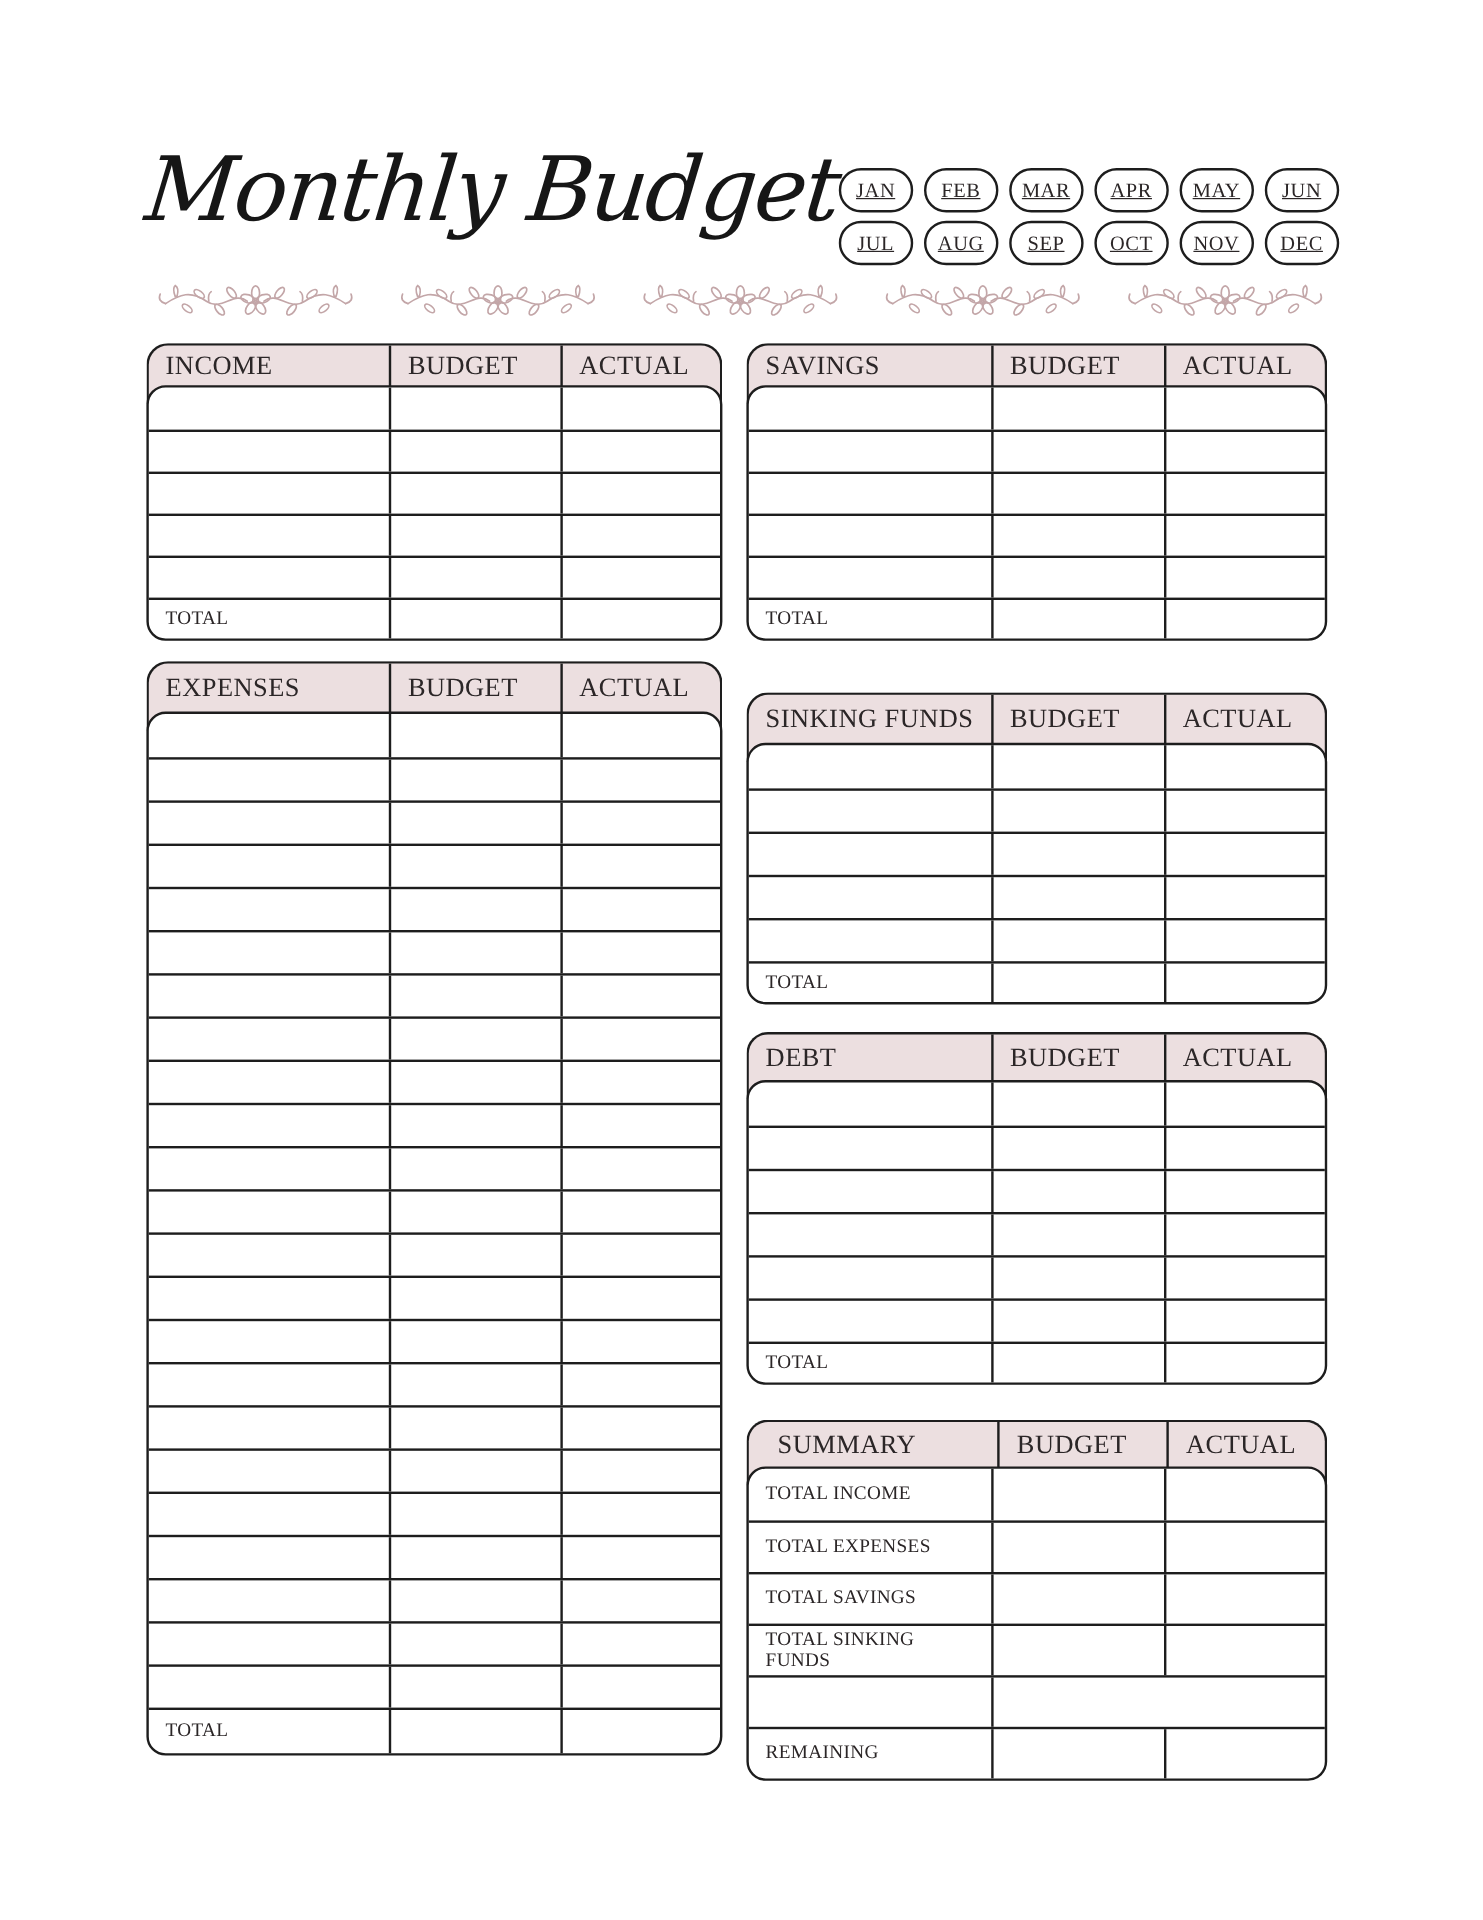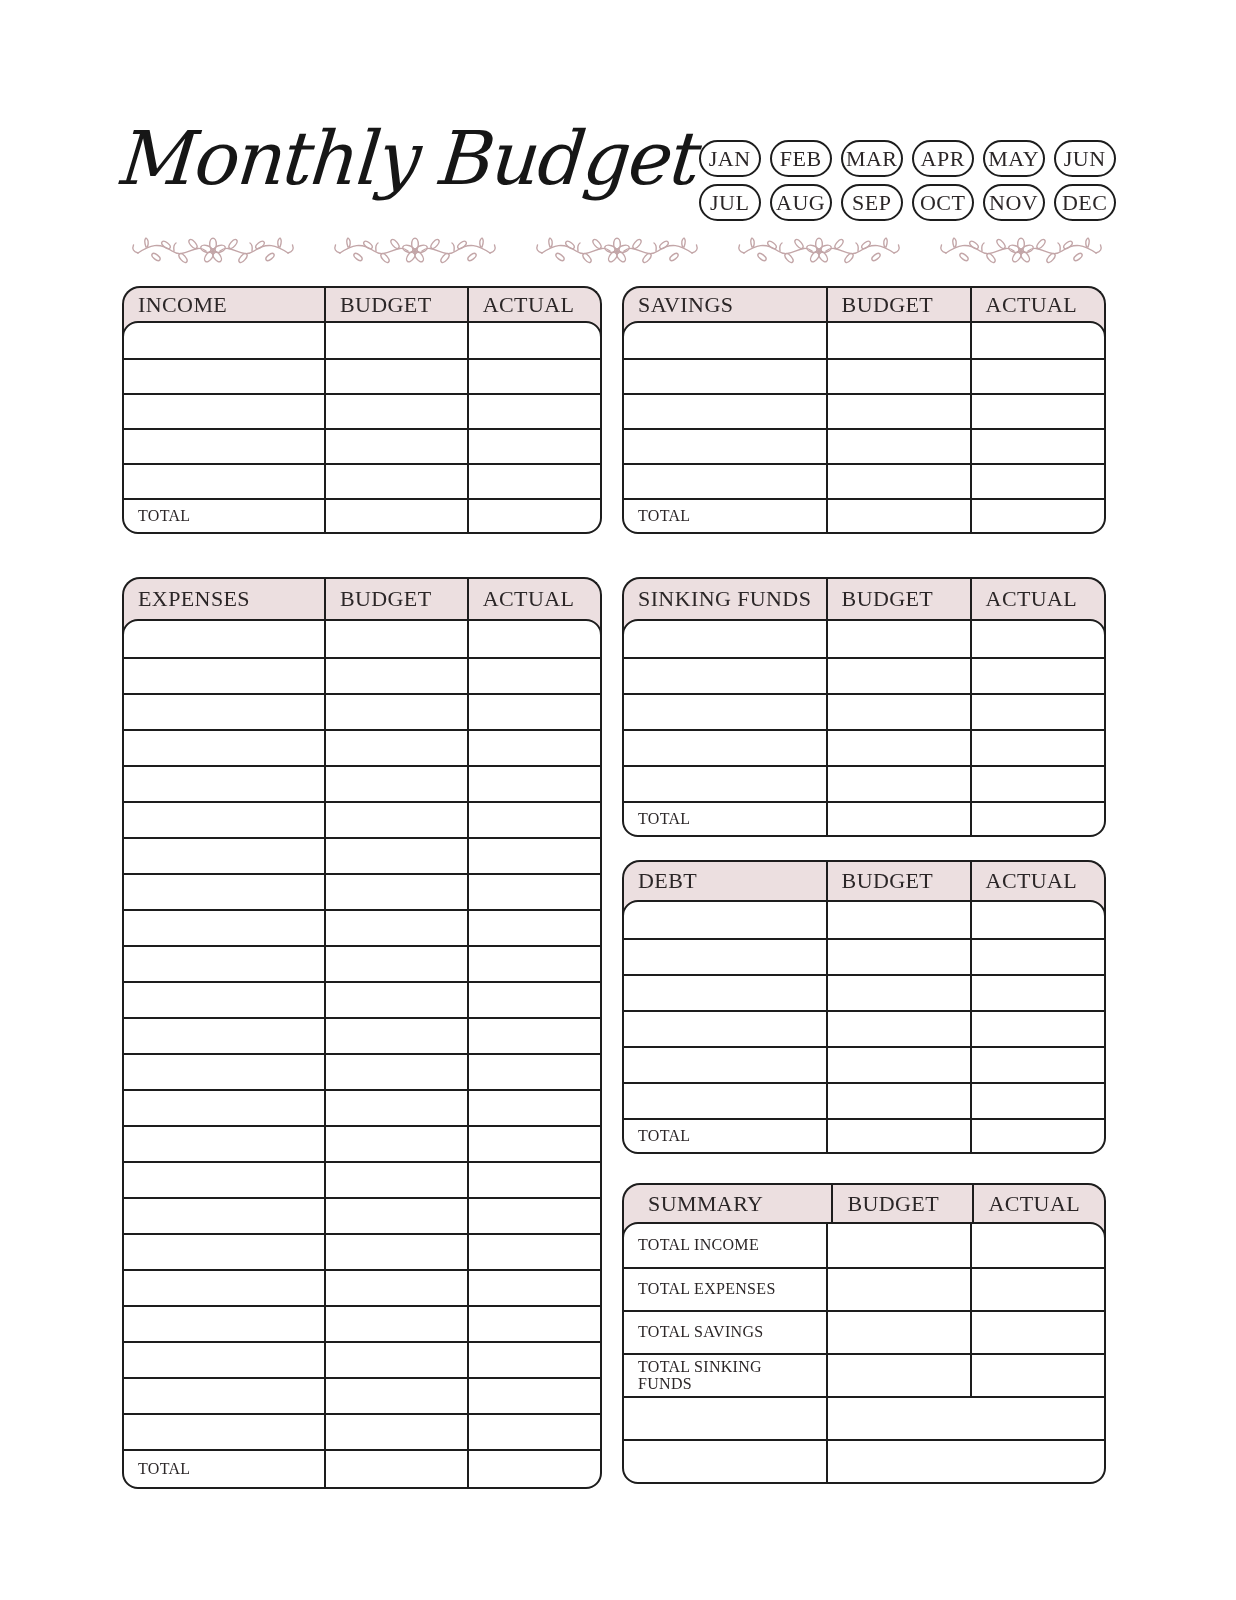--- a/index.html
+++ b/index.html
@@ -25,36 +25,37 @@
     transform:skewX(-6deg);
     white-space:nowrap;
   }
   .months { margin-left:auto; margin-top:22px; display:flex; flex-direction:column; gap:7px; }
   .month-row { display:flex; gap:9px; justify-content:flex-end; }
   .pill {
     width:62px; height:37px;
     border:2px solid #1d1d1d;
     border-radius:19px;
     display:flex; align-items:center; justify-content:center;
-    font-size:22px; letter-spacing:0.5px; color:#2b2627;
+    font-size:17px; letter-spacing:0.5px; color:#2b2627;
     background:#fff;
+    text-decoration:underline;
   }
   
   .divider {
     margin-top:16px;
     height:34px;
     display:flex; justify-content:space-between; align-items:center;
   }
   .vine { display:block; }
   
   .cols { display:flex; gap:20px; margin-top:18px; }
   .col-left  { width:480px; }
   .col-right { width:484px; }
   section[data-table] { display:block; }
-  [data-table="expenses"]      { margin-top:43px; }
+  [data-table="expenses"]      { margin-top:17px; }
   [data-table="sinking_funds"] { margin-top:43px; }
   [data-table="debt"]          { margin-top:23px; }
   [data-table="summary"]       { margin-top:29px; }
   
   .hd {
     display:grid; grid-template-columns:42% 30% 28%;
     background:#ecdfe0;
     border:2px solid #1d1d1d; border-bottom:none;
     border-radius:18px 18px 0 0;
     height:58px;
@@ -483,20 +484,21 @@
             <div class="r">
               <div class="c lbl">TOTAL SINKING FUNDS</div>
               <div class="c"></div>
               <div class="c"></div>
             </div>
             <div class="r">
               <div class="c"></div>
               <div class="c"></div>
             </div>
             <div class="r">
+              <div class="c lbl">REMAINING</div>
               <div class="c"></div>
               <div class="c"></div>
             </div>
           </div>
         </section>
     </div>
   </div>
 
 </div>
 

